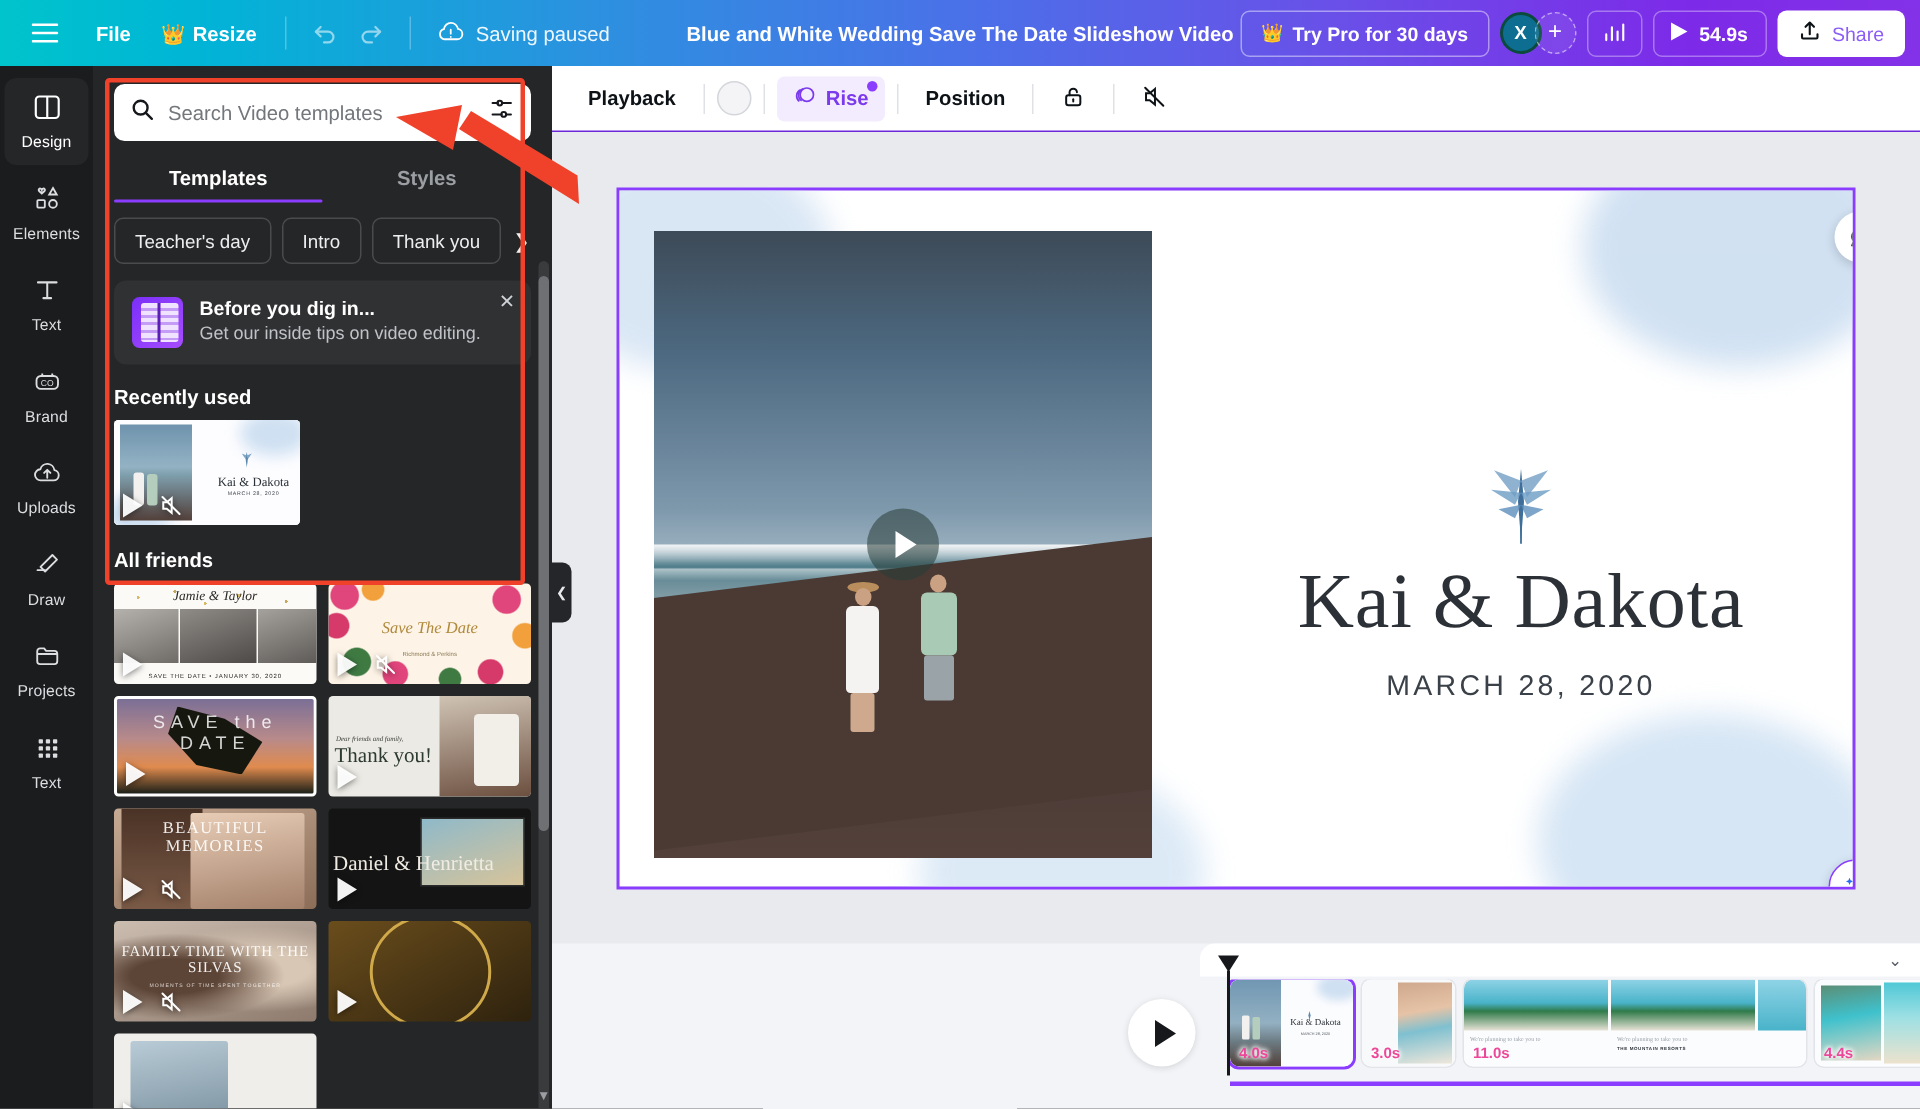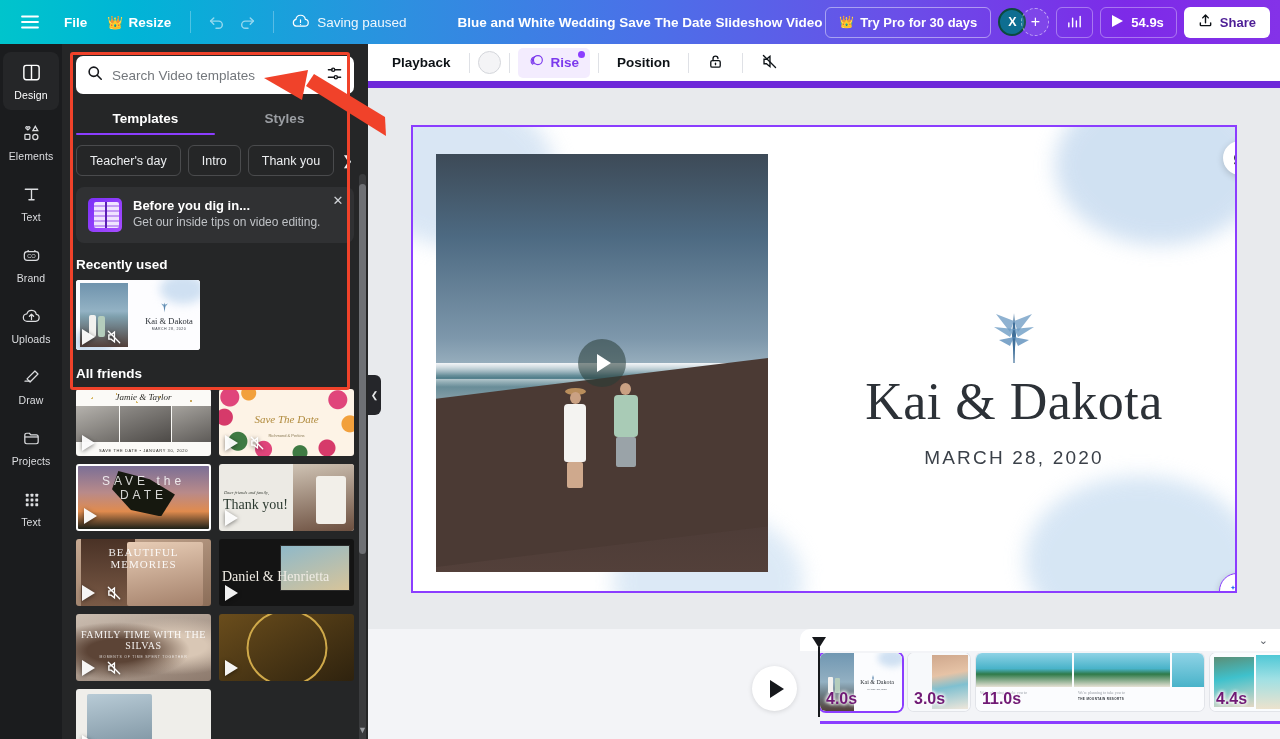--- a/index.html
+++ b/index.html
@@ -69,21 +69,21 @@
   }
   .play-pill {
     display: flex; align-items: center; gap: 7px; height: 31px;
     padding: 0 12px 0 10px; border-radius: 6px;
     border: 1px solid rgba(255,255,255,.35);
     color: #fff; font-size: 13px; font-weight: 700;
   }
   .share-btn {
     display: flex; align-items: center; gap: 7px; height: 31px;
     padding: 0 14px; border-radius: 6px; background: #fff;
-    color: #4c1d95; font-size: 13px; font-weight: 700;
+    color: #8b5cf6; font-size: 13px; font-weight: 400;
   }
 
   
   .rail {
     position: absolute; left: 0; top: 44px; width: 62px; height: 695px;
     background: #1b1c1e; display: flex; flex-direction: column;
     align-items: center; padding-top: 8px; z-index: 30;
   }
   .rail-item {
     width: 56px; height: 58px; border-radius: 8px; margin-bottom: 3px;
@@ -211,21 +211,21 @@
   }
 
   
   .editor {
     position: absolute; left: 368px; top: 44px; width: 912px; height: 695px;
     background: #e8eaed;
   }
   .ctxbar {
     position: absolute; left: 0; top: 0; width: 912px; height: 44px;
     background: #fff; display: flex; align-items: center; padding-left: 14px;
-    gap: 0; border-bottom: 7px solid #6d28d9;
+    gap: 0; border-bottom: 1px solid #6d28d9;
   }
   .ctx-btn {
     height: 30px; display: flex; align-items: center; gap: 6px;
     padding: 0 10px; border-radius: 5px; font-size: 13.5px;
     font-weight: 700; color: #0d1216;
   }
   .ctx-sep { width: 1px; height: 20px; background: #dfe1e6; margin: 0 8px; }
   .ctx-circle {
     width: 23px; height: 23px; border-radius: 50%;
     border: 1.5px solid #d4d6db; background: #f4f4f6;
@@ -351,22 +351,22 @@
   .tl-strip {
     position: absolute; left: 452px; top: 24px; right: 0; height: 62px;
     display: flex; gap: 6px; overflow: hidden;
   }
   .clip {
     height: 58px; border-radius: 6px; background: #fff; position: relative;
     overflow: hidden; flex: none; box-shadow: 0 0 0 1px #e2e4e9;
   }
   .clip.sel { box-shadow: 0 0 0 2px #8b3dff; }
   .clip-dur {
-    position: absolute; left: 6px; bottom: 3px; color: #701a75;
-    font-size: 16px; font-weight: 700;
+    position: absolute; left: 6px; bottom: 3px; color: #ec4899;
+    font-size: 10px; font-weight: 700;
     text-shadow: 0 0 4px #fff, 0 0 4px #fff, 0 0 3px #fff; z-index: 3;
   }
   .tl-underline {
     position: absolute; left: 452px; bottom: 20px; right: 0; height: 3px;
     background: #8b3dff;
   }
 
   
   .anno-box {
     position: absolute; left: 70px; top: 52px; width: 280px; height: 338px;

